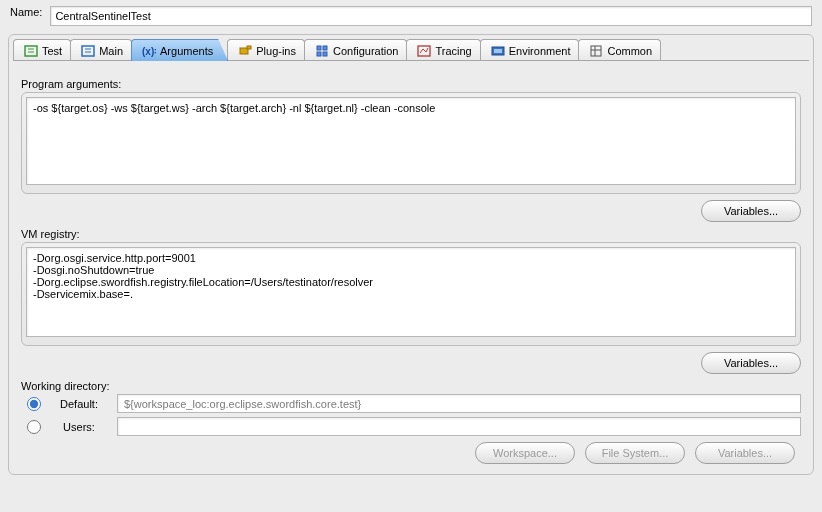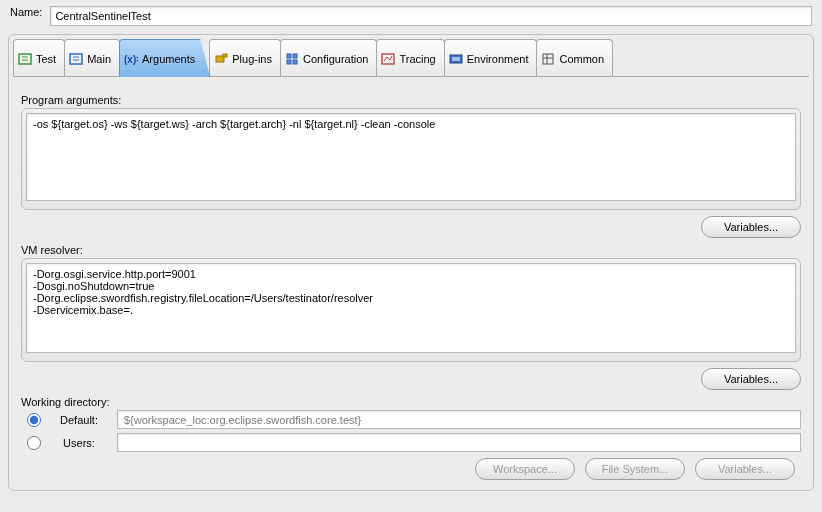--- a/index.html
+++ b/index.html
@@ -37,29 +37,29 @@
   .tab-row {
     display: flex;
     align-items: stretch;
     padding: 4px 4px 0 4px;
     position: relative;
   }
   .tab {
     display: flex;
     align-items: center;
     gap: 4px;
-    padding: 3px 8px 3px 4px;
+    padding: 3px 8px 3px 10px;
     border: 1px solid #a7a7a7;
     border-bottom: none;
     background: linear-gradient(#fdfdfd, #e8e8e8);
     border-radius: 4px 4px 0 0;
     margin-right: -1px;
     font-size: 11px;
     color: #000;
-    height: 38px;
+    height: 22px;
     cursor: pointer;
     position: relative;
   }
   .tab.selected {
     background: linear-gradient(#b6d8f9, #7fb5ea);
     border-color: #5a8fca;
     z-index: 2;
     padding-right: 14px;
     clip-path: polygon(0 0, calc(100% - 10px) 0, 100% 100%, 0 100%);
   }
@@ -251,21 +251,21 @@
   <div class="content-area">
 
     <div class="field-label">Program arguments:</div>
     <div class="group-frame">
       <textarea class="textarea ta1" style="">-os ${target.os} -ws ${target.ws} -arch ${target.arch} -nl ${target.nl} -clean -console</textarea>
     </div>
     <div class="btn-row">
       <button class="aqua-btn">Variables...</button>
     </div>
 
-    <div class="field-label">VM resolver:</div>
+    <div class="field-label">VM registry:</div>
     <div class="group-frame">
       <textarea class="textarea ta2" style="">-Dorg.osgi.service.http.port=9001
 -Dosgi.noShutdown=true
 -Dorg.eclipse.swordfish.registry.fileLocation=/Users/testinator/resolver
 -Dservicemix.base=.</textarea>
     </div>
     <div class="btn-row">
       <button class="aqua-btn">Variables...</button>
     </div>
 

